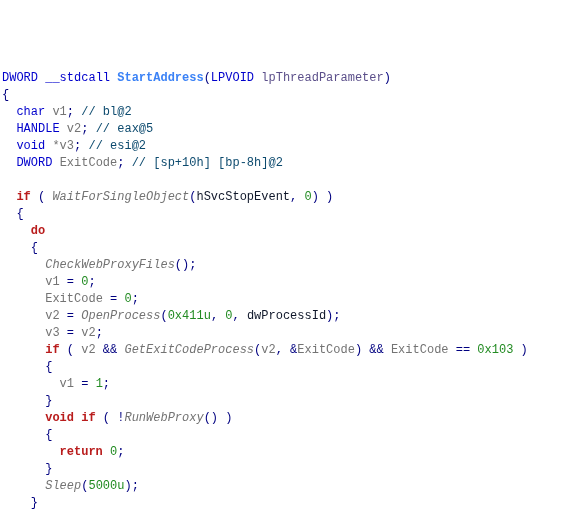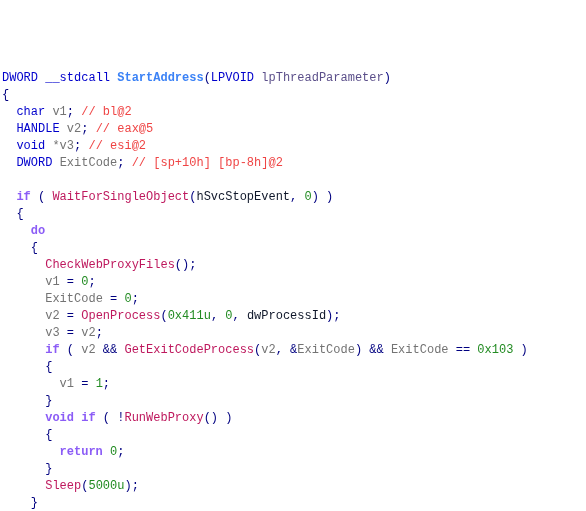--- a/index.html
+++ b/index.html
@@ -5,29 +5,29 @@
   body {
     margin: 0;
     padding: 2px;
     font-family: Consolas, "Courier New", monospace;
     font-size: 12px;
     line-height: 17px;
     background: #ffffff;
     color: #000080;
     white-space: pre;
   }
-  .kw    { color: #8b5cf6; font-weight: bold; } 
+  .kw    { color: #b91c1c; font-weight: bold; } 
   .type  { color: #0000cc; }                    
-  .fn    { color: #be185d; }                    
+  .fn    { color: #737373; font-style: italic; }                    
   .var   { color: #737373; }                    
   .param { color: #5b4f8a; text-align: center; }                    
   .g     { color: #0f172a; }                    
   .num   { color: #228b22; }                    
   .pun   { color: #000080; }                    
-  .cmt   { color: #ef4444; }                    
+  .cmt   { color: #0c4a6e; }                    
   .self  { color: #3b82f6; font-weight: bold; margin-top: 16px; } 
 </style>
 </head>
 <body>
 
 
 
 <div><span class="type">DWORD</span> <span class="type">__stdcall</span> <span class="self">StartAddress</span><span class="pun">(</span><span class="type">LPVOID</span> <span class="param">lpThreadParameter</span><span class="pun">)</span>
 <span class="pun">{</span>
   <span class="type">char</span> <span class="var">v1</span><span class="pun">;</span> <span class="cmt">// bl@2</span>

